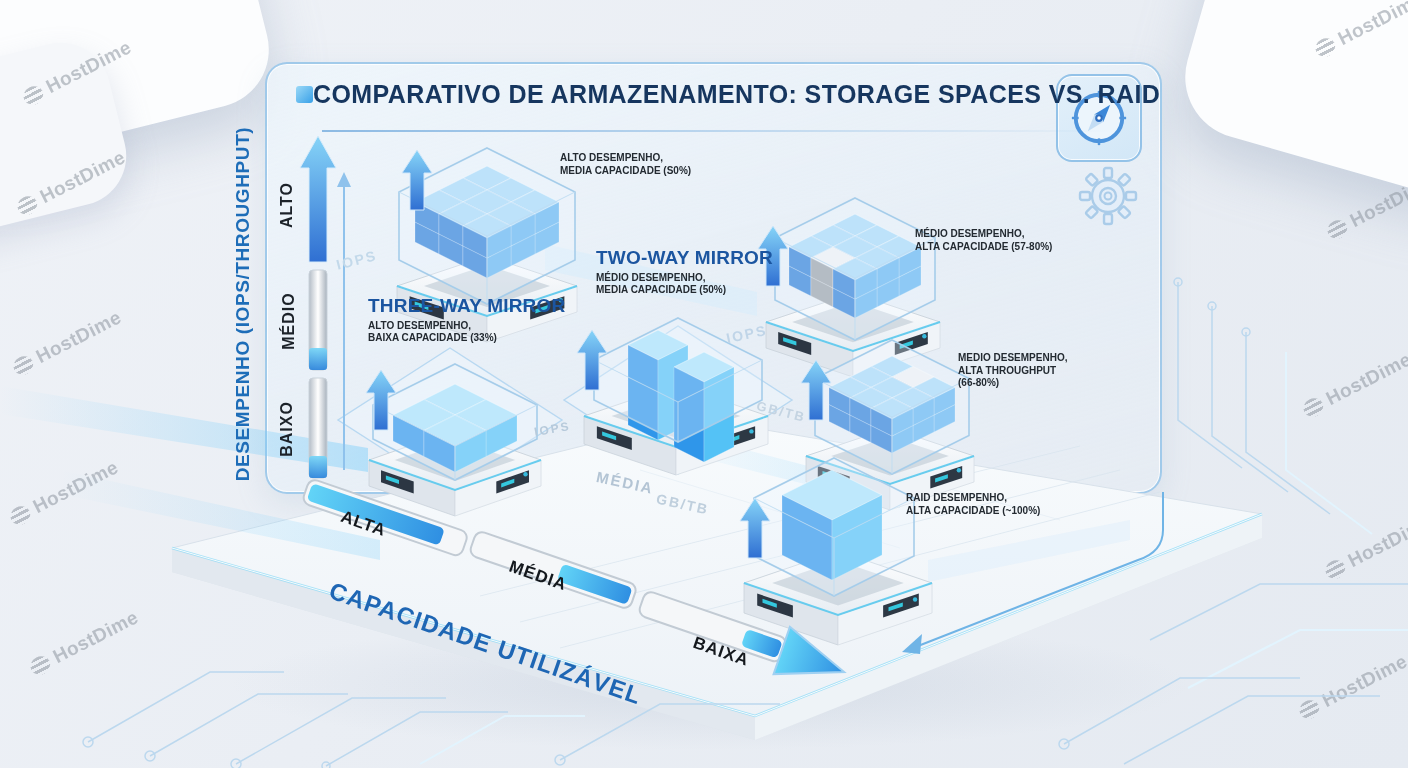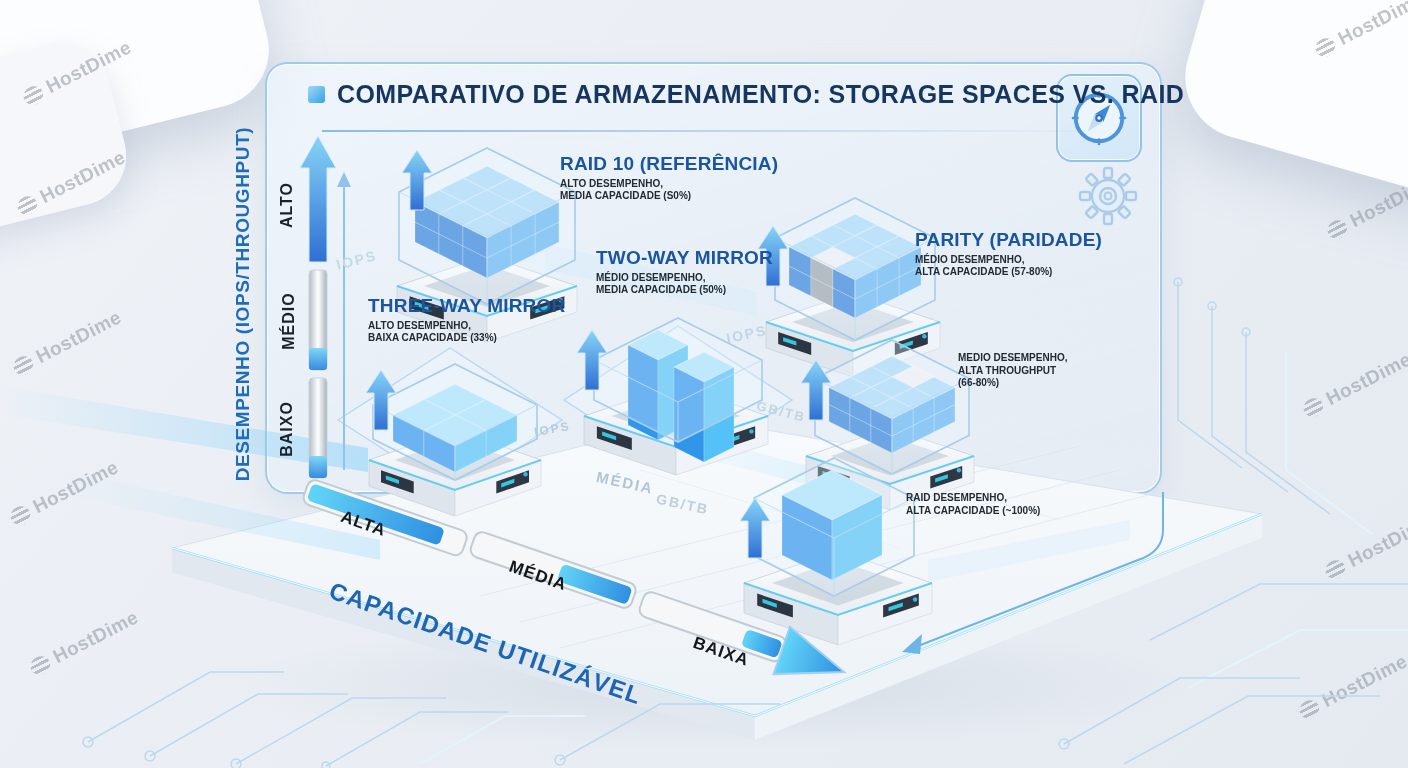--- a/index.html
+++ b/index.html
@@ -23,21 +23,21 @@
     background:linear-gradient(165deg,rgba(238,246,252,.80) 0%,rgba(228,240,250,.42) 55%,rgba(228,240,250,.18) 100%);
     box-shadow:inset 0 0 0 1px rgba(255,255,255,.8), 0 10px 30px rgba(140,170,200,.18);
   }
   .compass-box{
     left:1056px;top:74px;width:82px;height:84px;border-radius:16px;
     border:2px solid rgba(140,190,230,.9);
     background:linear-gradient(150deg,#e3f0fa,#d2e7f7);
     display:flex;align-items:center;justify-content:center;
     box-shadow:inset 0 0 0 1px rgba(255,255,255,.8);
   }
-  .title-row{left:308px;top:80px;display:flex;align-items:center;gap:12px;}
+  .title-row{left:296px;top:80px;display:flex;align-items:center;}
   .title-bullet{width:17px;height:17px;border-radius:3px;
     background:linear-gradient(135deg,#9bd9f7 0%,#38a0e8 100%);}
   .main-title{font-size:25px;font-weight:bold;color:#16365f;letter-spacing:.4px;}
   .title-underline{left:322px;top:130px;width:792px;height:2px;
     background:linear-gradient(90deg,rgba(130,180,225,.9),rgba(130,180,225,0));}
   
   .v-rot{transform:rotate(-90deg);transform-origin:center;text-align:center;}
   .perf-label{width:360px;font-size:19px;font-weight:bold;color:#1e6db8;letter-spacing:.6px;}
   .vtick{width:90px;font-size:16px;font-weight:bold;color:#1c2229;letter-spacing:1px;}
   .cap-label{font-size:24px;font-weight:bold;color:#1e66b4;letter-spacing:1.2px;white-space:nowrap;}
@@ -530,36 +530,34 @@
 <div class="abs v-rot vtick" style="left:242px;top:196px">ALTO</div>
 <div class="abs v-rot vtick" style="left:244px;top:312px">MÉDIO</div>
 <div class="abs v-rot vtick" style="left:242px;top:420px">BAIXO</div>
 
 <div class="abs ctick" style="left:340px;top:514px;transform:rotate(19deg)">ALTA</div>
 <div class="abs ctick" style="left:508px;top:566px;transform:rotate(19deg)">MÉDIA</div>
 <div class="abs ctick" style="left:692px;top:642px;transform:rotate(19deg)">BAIXA</div>
 <div class="abs cap-label" style="left:330px;top:576px;transform:rotate(19deg);transform-origin:left center">CAPACIDADE UTILIZÁVEL</div>
 
 <div class="abs cfg" style="left:560px;top:152px;width:240px">
-  <div class="cfg-title">RAID 10 (REFERÊNCIA)</div>
   <div class="cfg-line">ALTO DESEMPENHO,</div>
   <div class="cfg-line">MEDIA CAPACIDADE (S0%)</div>
 </div>
 <div class="abs cfg" style="left:368px;top:294px;width:220px">
   <div class="cfg-title">THREE-WAY MIRROR</div>
   <div class="cfg-line">ALTO DESEMPENHO,</div>
   <div class="cfg-line">BAIXA CAPACIDADE (33%)</div>
 </div>
 <div class="abs cfg" style="left:596px;top:246px;width:225px">
   <div class="cfg-title">TWO-WAY MIRROR</div>
   <div class="cfg-line">MÉDIO DESEMPENHO,</div>
   <div class="cfg-line">MEDIA CAPACIDADE (50%)</div>
 </div>
 <div class="abs cfg" style="left:915px;top:228px;width:235px">
-  <div class="cfg-title">PARITY (PARIDADE)</div>
   <div class="cfg-line">MÉDIO DESEMPENHO,</div>
   <div class="cfg-line">ALTA CAPACIDADE (57-80%)</div>
 </div>
 <div class="abs cfg" style="left:958px;top:352px;width:210px">
   <div class="cfg-line">MEDIO DESEMPENHO,</div>
   <div class="cfg-line">ALTA THROUGHPUT</div>
   <div class="cfg-line">(66-80%)</div>
 </div>
 <div class="abs cfg" style="left:906px;top:492px;width:235px">
   <div class="cfg-line">RAID DESEMPENHO,</div>

